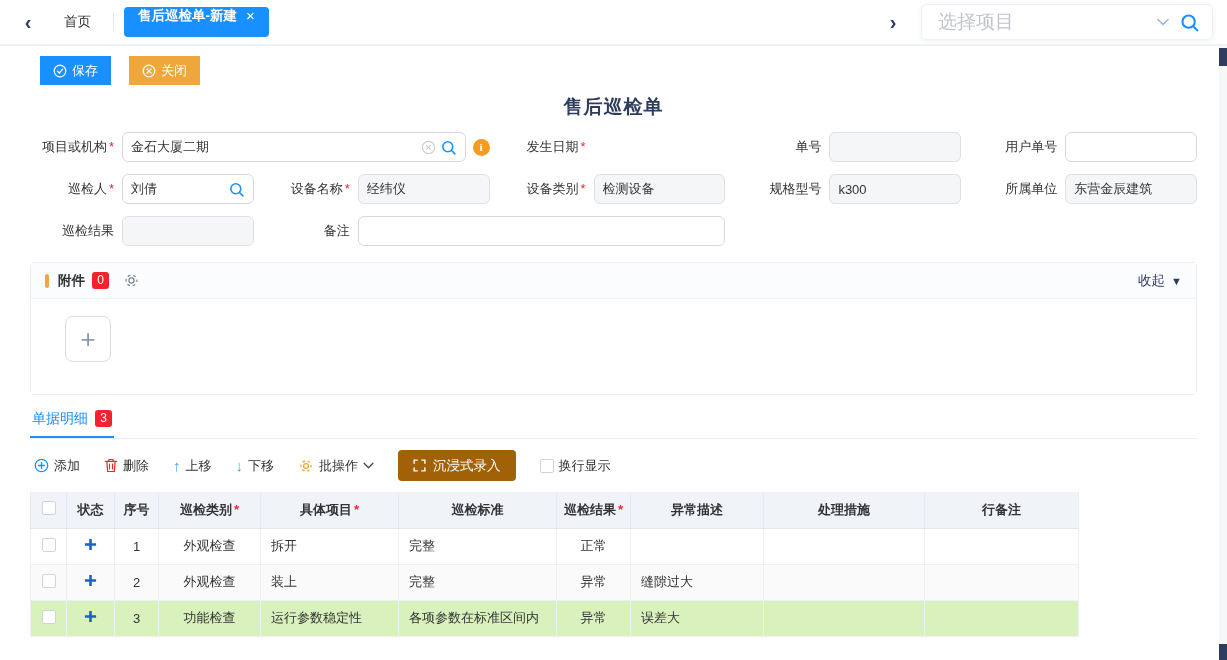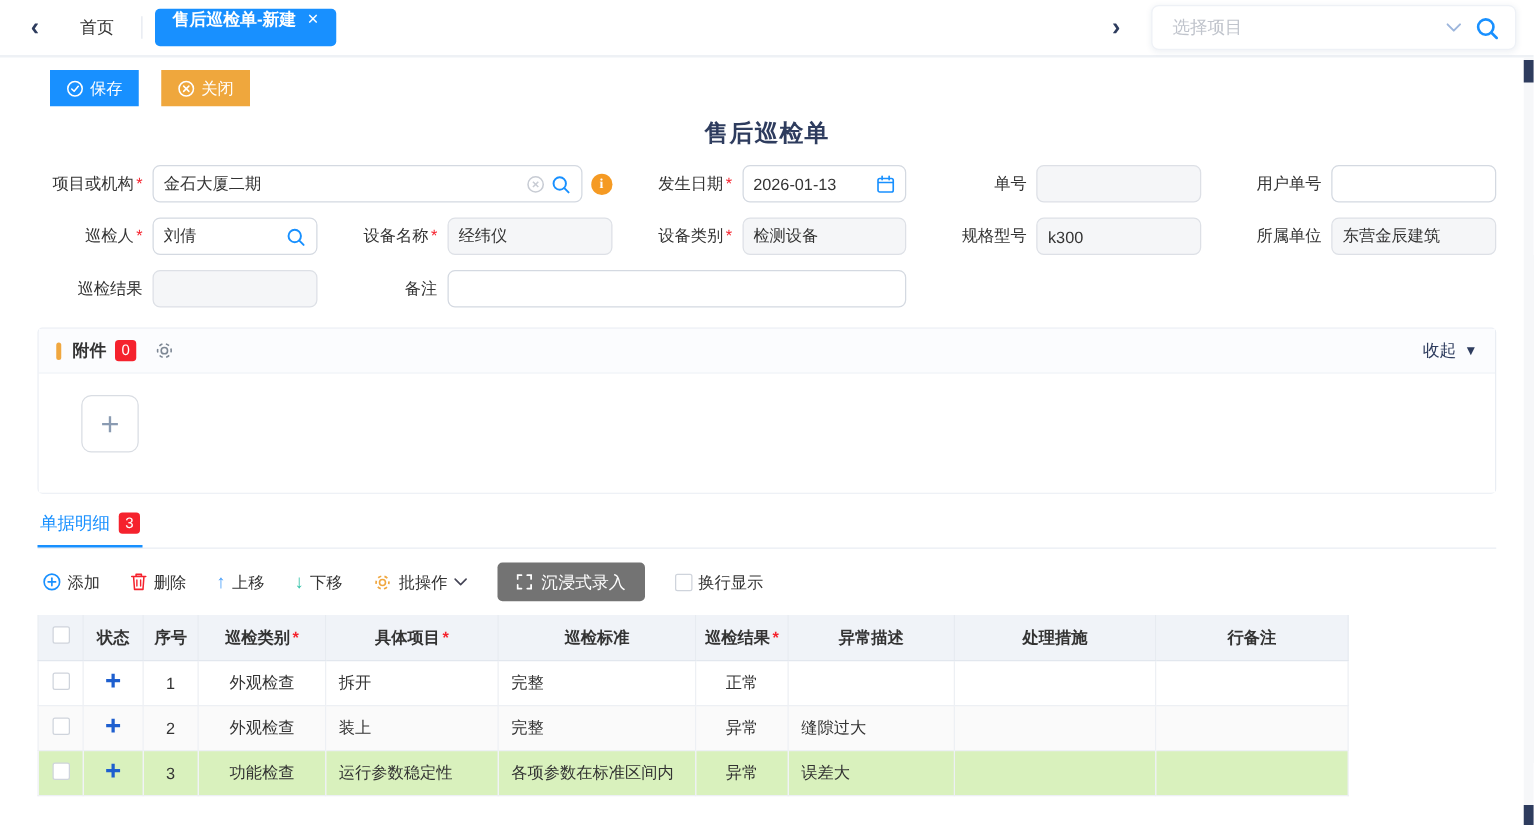--- a/index.html
+++ b/index.html
@@ -16,21 +16,21 @@
     color:#2e3c5e; cursor:pointer; font-size:20px; font-weight:bold; }
   .tab-home { padding:0 22px; color:#333; font-size:13.5px; cursor:pointer; }
   .tab-sep { width:1px; height:18px; background:#e3e8ef; margin-right:10px; }
   .tab-active { background:#1890ff; color:#fff; height:30px; border-radius:4px;
     display:flex; align-items:flex-start; padding:0 14px; gap:9px; font-size:13.5px; font-weight:bold; cursor:pointer; }
   .tab-active .tclose { font-weight:normal; font-size:15px; cursor:pointer; }
   .topbar-right { margin-left:auto; display:flex; align-items:center; gap:14px; }
   .proj-select { width:292px; height:36px; background:#fff; border:1px solid #eef1f6;
     border-radius:6px; box-shadow:0 1px 5px rgba(30,60,120,.08);
     display:flex; align-items:center; padding:0 12px 0 16px; gap:10px; cursor:pointer; }
-  .proj-select .ph { flex:1; color:#c0c4cc; font-size:14px; }
+  .proj-select .ph { flex:1; color:#c0c4cc; font-size:19px; }
   
   .actionbar { display:flex; gap:18px; padding:10px 0 0 40px; }
   .btn { height:29px; border:none; border-radius:0; color:#fff; font-size:13px;
     display:flex; align-items:center; gap:5px; padding:0 13px; cursor:pointer;
     font-family:inherit; }
   .btn-save { background:#1890ff; }
   .btn-close { background:#efa73d; }
   
   .page-title { text-align:center; font-size:19px; font-weight:bold; color:#2e3c5e;
     margin-top:9px; letter-spacing:1px; }
@@ -69,21 +69,21 @@
     justify-content:center; cursor:pointer; line-height:1; }
   
   .detail-tabs { margin:15px 30px 0; border-bottom:1px solid #e9edf3; display:flex; }
   .dtab { color:#1890ff; font-size:14px; display:flex; align-items:flex-start; padding:0 2px 8px 2px;
     border-bottom:2px solid #1890ff; cursor:pointer; }
   
   .dtoolbar { display:flex; align-items:center; gap:24px; padding:11px 0 11px 34px; }
   .titem { display:flex; align-items:center; gap:5px; color:#333; cursor:pointer; white-space:nowrap; }
   .arr-up { color:#4ba0fa; font-weight:bold; font-size:15px; }
   .arr-dn { color:#35c3a9; font-weight:bold; font-size:15px; }
-  .immersive { background:#737373; border:none; color:#fff; height:31px; border-radius:4px;
+  .immersive { background:#a16207; border:none; color:#fff; height:31px; border-radius:4px;
     padding:0 15px; display:flex; align-items:center; gap:7px; font:inherit; font-size:13.5px; cursor:pointer; }
   .cb { width:14px; height:14px; border:1px solid #cfd4dc; border-radius:2px; background:#fff;
     display:inline-block; cursor:pointer; flex:none; }
   
   table.dt { border-collapse:collapse; table-layout:fixed; width:1048px; margin-left:30px; }
   .dt th { height:36px; background:#f0f3f8; font-weight:bold; color:#333; font-size:13px;
     border-bottom:1px solid #e2e7ee; border-right:1px solid #e7ebf1; text-align:center; padding:0 6px; }
   .dt th:first-child { border-left:1px solid #e7ebf1; }
   .dt td { height:36px; border-bottom:1px solid #edf0f4; border-right:1px solid #edf0f4;
     padding:0 6px; background:#fff; overflow:hidden; white-space:nowrap; }
@@ -169,31 +169,20 @@
         <svg width="17" height="17" viewBox="0 0 24 24">
             <circle cx="11" cy="11" r="7" fill="none" stroke="#1890ff" stroke-width="2.2"></circle>
             <line x1="16.2" y1="16.2" x2="21" y2="21" stroke="#1890ff" stroke-width="2.2" stroke-linecap="round"></line>
           </svg>
       </span>
     </div>
     <span class="info-icn">i</span>
   </div>
   <div class="field">
     <label><span>发生日期</span><span class="req">*</span></label>
-    <div class="inputbox">
-      <input readonly="" value="2026-01-13" style="">
-      <span class="icn">
-        <svg width="15" height="15" viewBox="0 0 16 16">
-            <rect x="1.5" y="3" width="13" height="11.5" rx="1.5" fill="none" stroke="#1890ff" stroke-width="1.4"></rect>
-            <line x1="1.5" y1="6.4" x2="14.5" y2="6.4" stroke="#1890ff" stroke-width="1.4"></line>
-            <line x1="5" y1="1.2" x2="5" y2="4" stroke="#1890ff" stroke-width="1.4" stroke-linecap="round"></line>
-            <line x1="11" y1="1.2" x2="11" y2="4" stroke="#1890ff" stroke-width="1.4" stroke-linecap="round"></line>
-          </svg>
-      </span>
-    </div>
   </div>
   <div class="field">
     <label><span>单号</span></label>
     <div class="inputbox disabled">
       <input readonly="" disabled="" value="" style="">
     </div>
   </div>
   <div class="field">
     <label><span>用户单号</span></label>
     <div class="inputbox">

